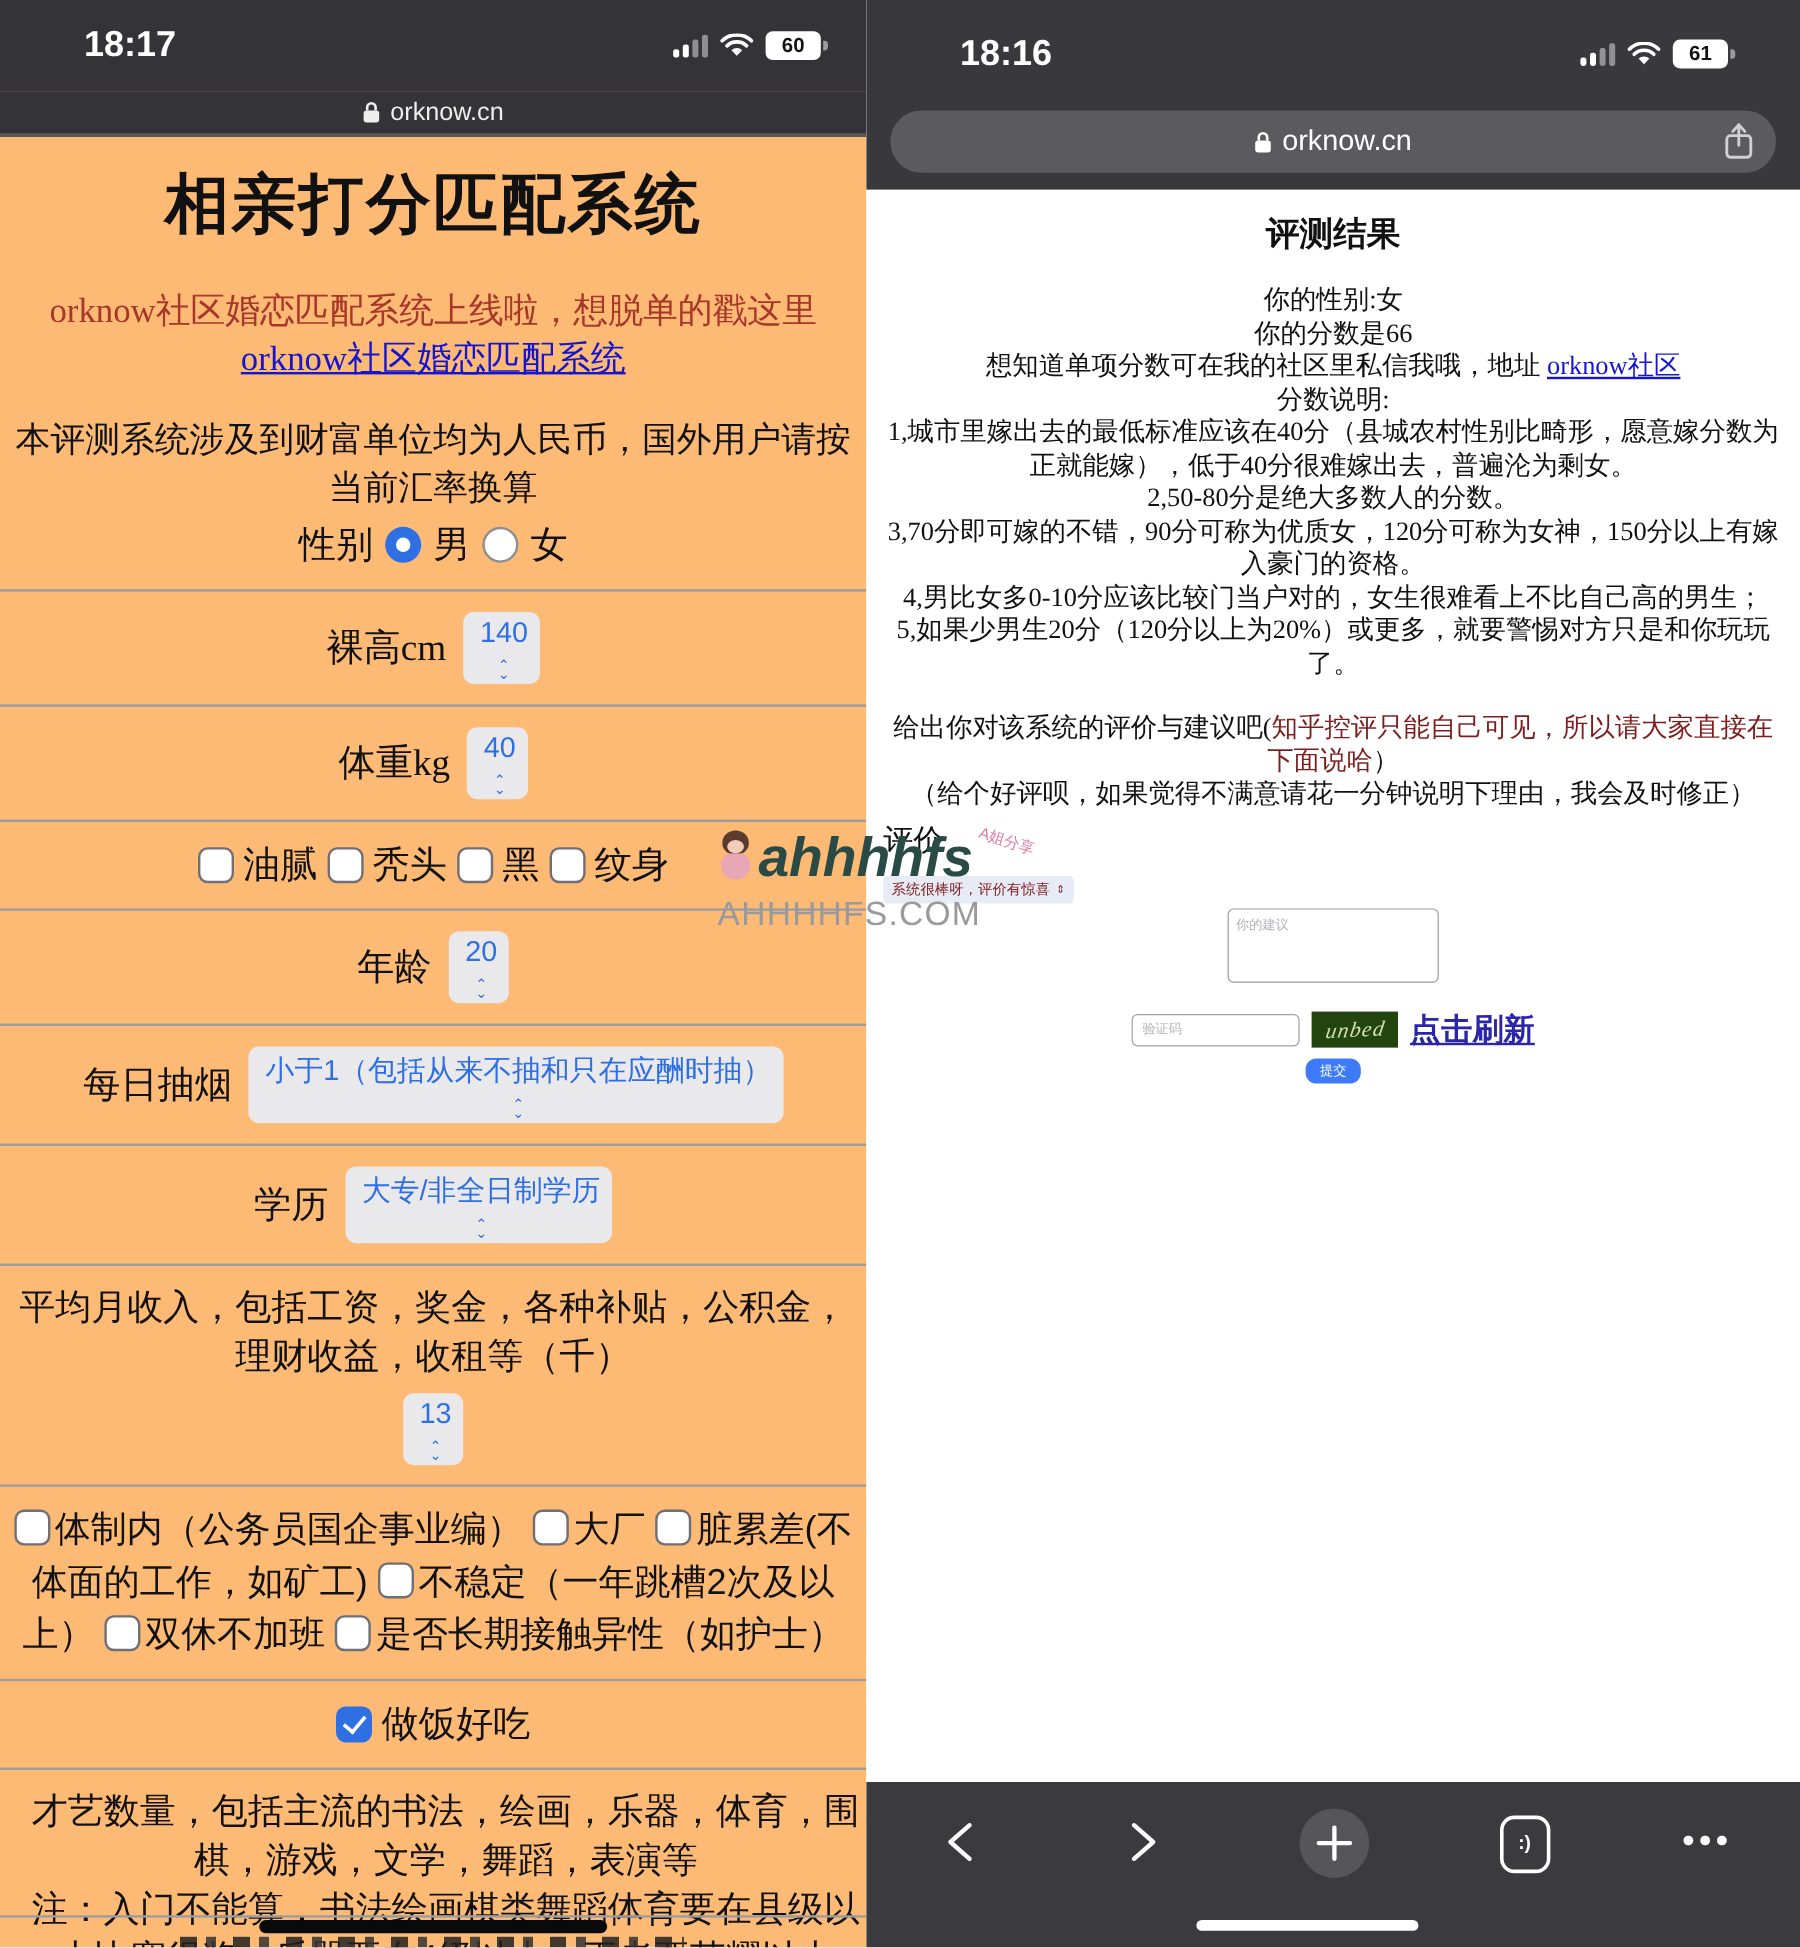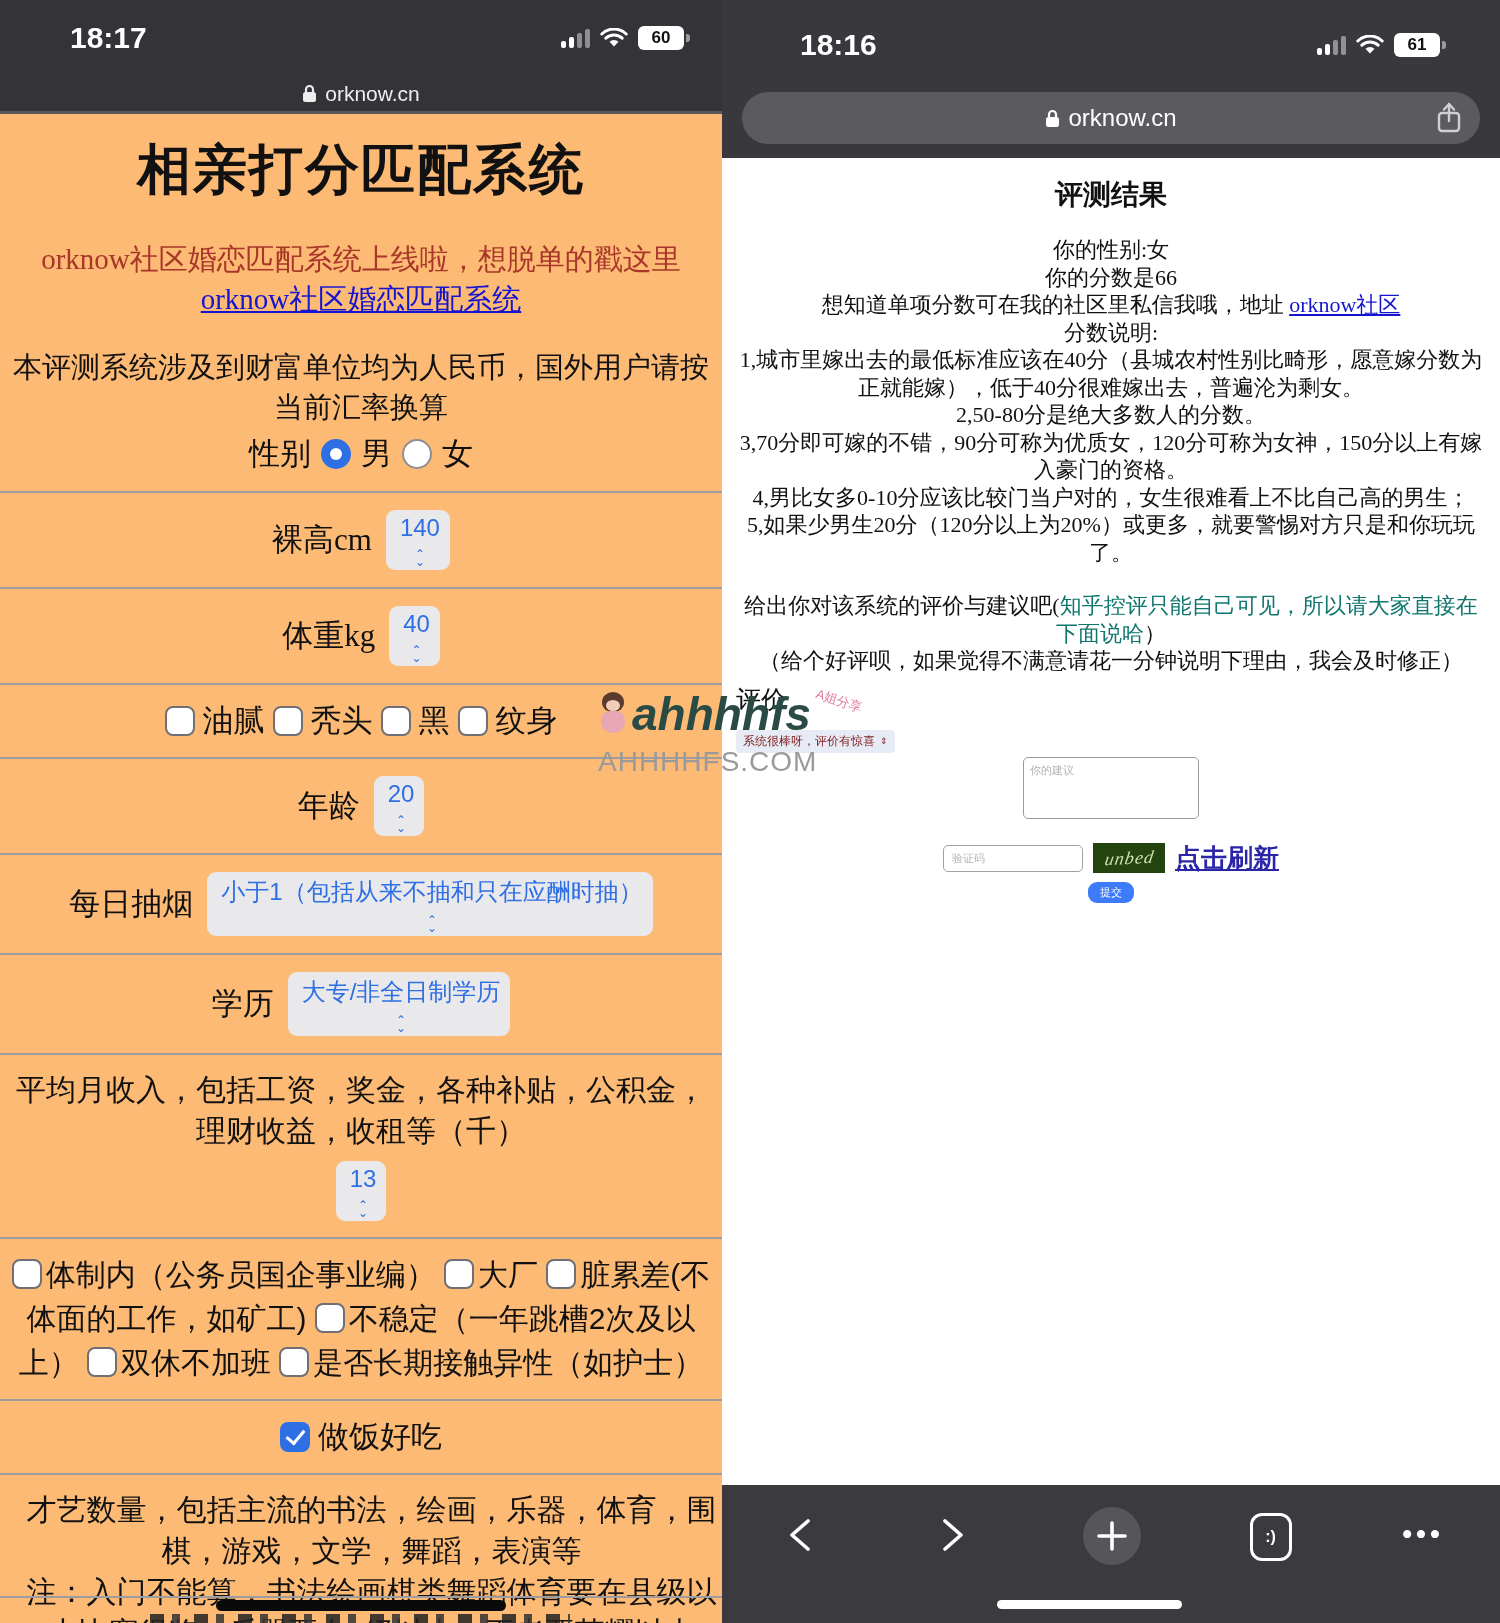--- a/index.html
+++ b/index.html
@@ -87,21 +87,21 @@
   .urlpill { height:52px; background:#5a5a5f; border-radius:26px; display:flex; align-items:center;
              justify-content:center; gap:8px; color:#fff; font-family:"Liberation Sans", sans-serif;
              font-size:24px; position:relative; }
   .share { position:absolute; right:18px; top:10px; }
 
   .rcontent { padding:18px 14px 0 14px; text-align:center; }
   .rtitle { font-size:28px; font-weight:bold; margin-bottom:22px; }
   .rline { font-size:22px; line-height:27.5px; }
   .rline a { color:#1515d0; text-decoration:underline; cursor:pointer; }
   .gap { height:26px; }
-  .redpart { color:#0f766e; }
+  .redpart { color:#7f1d1d; }
   .raterow { margin-top:8px; display:flex; align-items:flex-start; justify-content:center; gap:8px;flex-direction:column; }
   .ratelabel { font-size:25px; }
   .minisel { display:inline-flex; align-items:center; gap:5px; background:#e7ebf5; border-radius:4px;
              padding:3px 7px; color:#7f1d1d; font-size:12px; font-family:"Liberation Sans", sans-serif;
              margin-top:6px; cursor:pointer; }
   .tawrap { display:flex; justify-content:center; margin-top:4px; }
   .ta { width:176px; height:62px; border:1.5px solid #9a9aa0; border-radius:5px; resize:none;
         font-family:"Liberation Sans", sans-serif; font-size:11px; padding:5px 6px; color:#333; background:#fff; }
   .ta::placeholder { color:#b0b0b6; }
   .captrow { display:flex; align-items:center; justify-content:center; gap:10px; margin-top:22px; }

